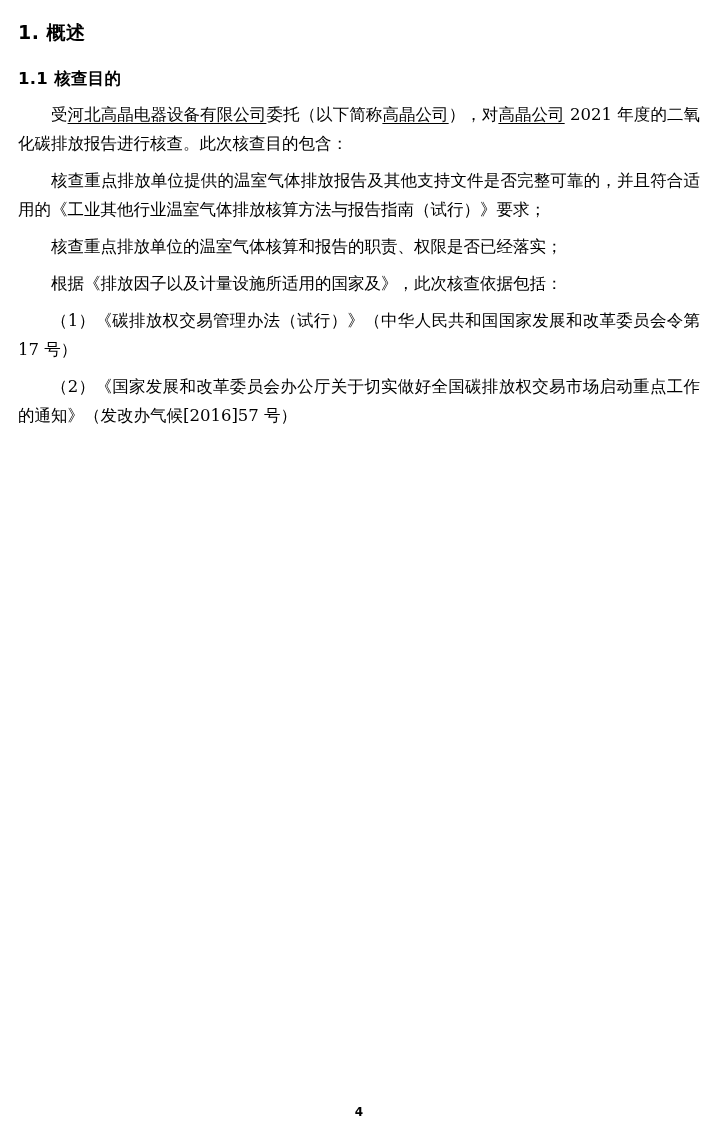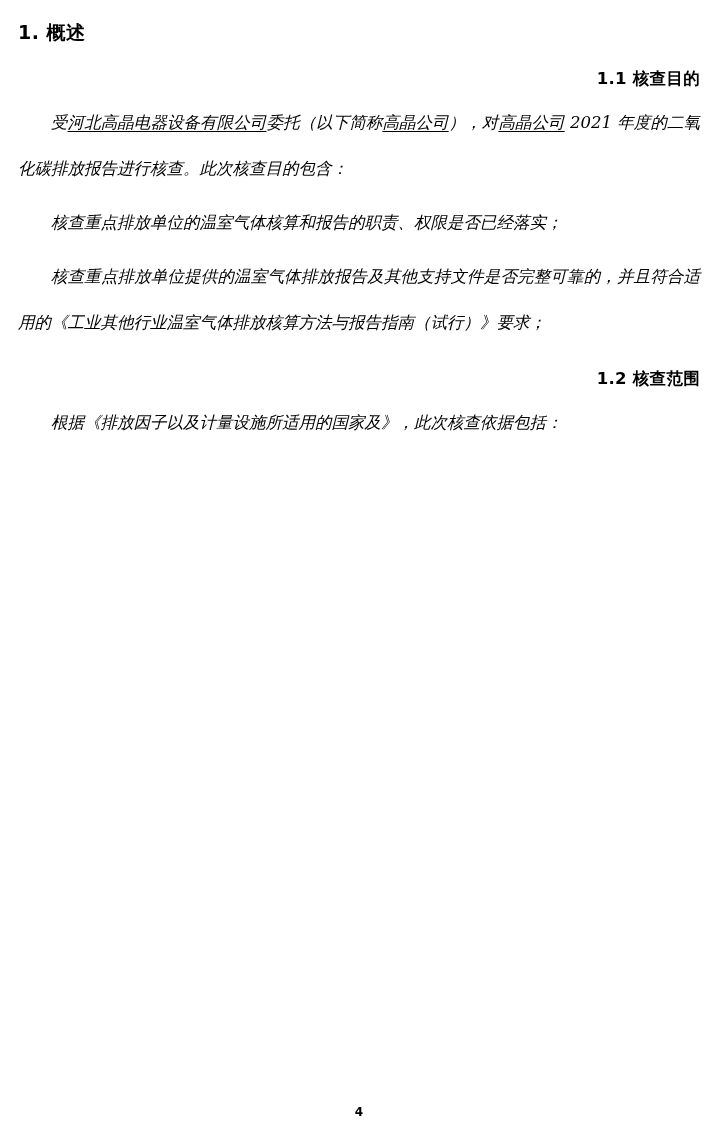--- a/index.html
+++ b/index.html
@@ -28,30 +28,28 @@
     font-weight: bold;
     margin: 6px 0 22px 0;
     letter-spacing: 0.5px;
   }
   h2.doc-h2 {
     font-family: "DejaVu Sans", "Liberation Sans", sans-serif;
     font-size: 16.5px;
     font-weight: bold;
     margin: 22px 0 10px 0;
     letter-spacing: 0.3px;
-    text-align: right;
   }
   p.para {
     font-size: 16.5px;
-    line-height: 46px;
+    line-height: 29px;
     margin: 0 0 8px 0;
     text-align: justify;
     text-justify: inter-ideograph;
     text-indent: 2em;
-    font-style: italic;
   }
   .u {
     text-decoration: underline;
     text-underline-offset: 3px;
   }
   .pagenum {
     position: absolute;
     bottom: 14px;
     left: 0;
     width: 718px;
@@ -63,21 +61,22 @@
 </style>
 </head>
 <body>
 
 <div class="page">
 
   <h1 class="doc-h1">1. 概述</h1>
 
   <h2 class="doc-h2">1.1 核查目的</h2>
   <p class="para"><span>受</span><span class="u">河北高晶电器设备有限公司</span><span>委托（以下简称</span><span class="u">高晶公司</span><span>），对</span><span class="u">高晶公司</span><span> 2021 年度的二氧化碳排放报告进行核查。此次核查目的包含：</span></p>
+  <p class="para"><span>核查重点排放单位提供的温室气体排放报告及其他支持文件是否完整可靠的，并且符合适用的《工业其他行业温室气体排放核算方法与报告指南（试行）》要求；</span></p>
   <p class="para"><span>核查重点排放单位的温室气体核算和报告的职责、权限是否已经落实；</span></p>
-  <p class="para"><span>核查重点排放单位提供的温室气体排放报告及其他支持文件是否完整可靠的，并且符合适用的《工业其他行业温室气体排放核算方法与报告指南（试行）》要求；</span></p>
 
-  <h2 class="doc-h2">1.2 核查范围</h2>
 
   <p class="para"><span>根据《排放因子以及计量设施所适用的国家及》，此次核查依据包括：</span></p>
+  <p class="para"><span>（1）《碳排放权交易管理办法（试行）》（中华人民共和国国家发展和改革委员会令第 17 号）</span></p>
+  <p class="para"><span>（2）《国家发展和改革委员会办公厅关于切实做好全国碳排放权交易市场启动重点工作的通知》（发改办气候[2016]57 号）</span></p>
 
   <div class="pagenum">4</div>
 </div>
 
 </body></html>

